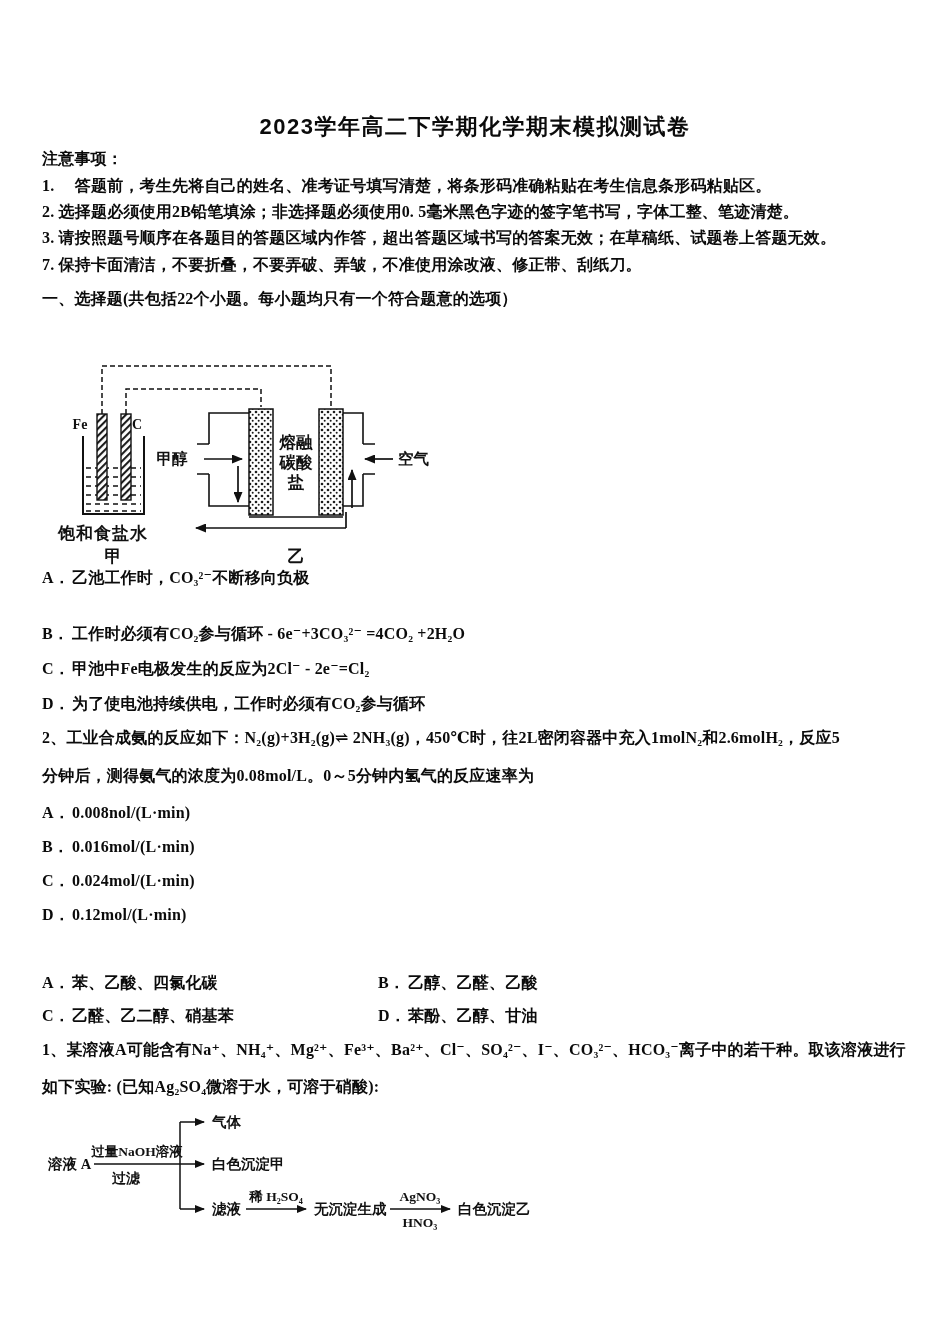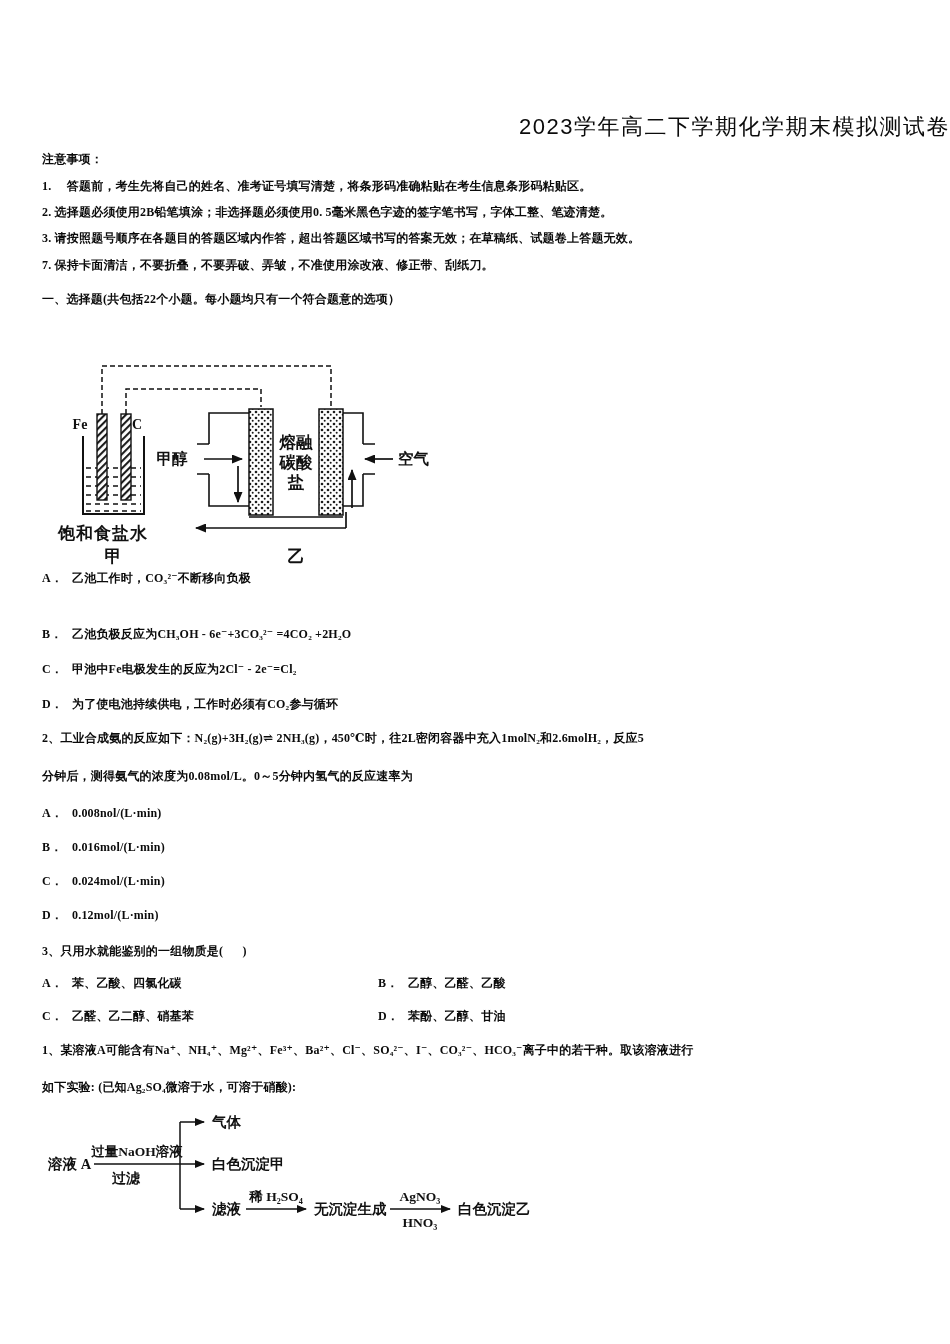--- a/index.html
+++ b/index.html
@@ -1,23 +1,23 @@
 <!DOCTYPE html>
 <html><head>
 <meta charset="utf-8">
 <style>
   html,body{margin:0;padding:0;background:#fff;}
   .page{
     position:relative;width:950px;height:1344px;background:#ffffff;overflow:hidden;
     font-family:"Liberation Serif","DejaVu Serif",serif;
     color:#0b0b0b;font-weight:bold;
   }
-  .t{position:absolute;left:42px;font-size:12px;line-height:22px;white-space:pre;letter-spacing:.2px;}
-  .title{position:absolute;left:0;top:112px;width:100%;text-align:right;
-         font-size:22px;letter-spacing:1.5px;font-family:"Liberation Sans","DejaVu Sans",sans-serif;font-weight:normal;}
+  .t{position:absolute;left:42px;font-size:16px;line-height:22px;white-space:pre;letter-spacing:.2px;}
+  .title{position:absolute;left:0;top:112px;width:100%;text-align:center;
+         font-size:22px;letter-spacing:1.5px;font-family:"Liberation Sans","DejaVu Sans",sans-serif;font-weight:bold;}
   .opt .lab{display:inline-block;min-width:30px;}
   .col2{left:378px;}
   svg{position:absolute;}
   svg text{font-family:"Liberation Serif","DejaVu Serif",serif;font-weight:bold;fill:#111;}
 </style>
 </head>
 <body>
 
 <div class="page">
 
@@ -76,32 +76,31 @@
     <path d="M296,152 V114" stroke="#111" stroke-width="1.7" marker-end="url(#arw)"></path>
     <path d="M290,172 V156" stroke="#111" stroke-width="1.7"></path>
     <path d="M290,172 H140" stroke="#111" stroke-width="1.7" marker-end="url(#arw)"></path>
 
     <text x="2" y="183" font-size="17" letter-spacing="1">饱和食盐水</text>
     <text x="57" y="206" text-anchor="middle" font-size="17">甲</text>
     <text x="240" y="206" text-anchor="middle" font-size="17">乙</text>
   </svg>
 
   <div class="t opt" style="top:567px"><span class="lab">A．</span><span>乙池工作时，CO₃²⁻不断移向负极</span></div>
-  <div class="t opt" style="top:623px"><span class="lab">B．</span><span>乙池负极反应为CH₃OH - 6e⁻+3CO₃²⁻ =4CO₂ +2H₂O</span></div>
+  <div class="t opt" style="top:623px"><span class="lab">B．</span><span>工作时必须有CO₂参与循环 - 6e⁻+3CO₃²⁻ =4CO₂ +2H₂O</span></div>
   <div class="t opt" style="top:658px"><span class="lab">C．</span><span>甲池中Fe电极发生的反应为2Cl⁻ - 2e⁻=Cl₂</span></div>
   <div class="t opt" style="top:693px"><span class="lab">D．</span><span>为了使电池持续供电，工作时必须有CO₂参与循环</span></div>
 
   <div class="t" style="top:727px">2、工业合成氨的反应如下：N₂(g)+3H₂(g)⇌ 2NH₃(g)，450℃时，往2L密闭容器中充入1molN₂和2.6molH₂，反应5</div>
   <div class="t" style="top:765px">分钟后，测得氨气的浓度为0.08mol/L。0～5分钟内氢气的反应速率为</div>
   <div class="t opt" style="top:802px"><span class="lab">A．</span><span>0.008nol/(L·min)</span></div>
   <div class="t opt" style="top:836px"><span class="lab">B．</span><span>0.016mol/(L·min)</span></div>
   <div class="t opt" style="top:870px"><span class="lab">C．</span><span>0.024mol/(L·min)</span></div>
   <div class="t opt" style="top:904px"><span class="lab">D．</span><span>0.12mol/(L·min)</span></div>
 
-  <div class="t" style="top:940px">3、只用水就能鉴别的一组物质是(      )</div>
   <div class="t opt" style="top:972px"><span class="lab">A．</span><span>苯、乙酸、四氯化碳</span></div>
   <div class="t opt col2" style="top:972px"><span class="lab">B．</span><span>乙醇、乙醛、乙酸</span></div>
   <div class="t opt" style="top:1005px"><span class="lab">C．</span><span>乙醛、乙二醇、硝基苯</span></div>
   <div class="t opt col2" style="top:1005px"><span class="lab">D．</span><span>苯酚、乙醇、甘油</span></div>
 
   <div class="t" style="top:1039px">1、某溶液A可能含有Na⁺、NH₄⁺、Mg²⁺、Fe³⁺、Ba²⁺、Cl⁻、SO₄²⁻、I⁻、CO₃²⁻、HCO₃⁻离子中的若干种。取该溶液进行</div>
   <div class="t" style="top:1076px">如下实验: (已知Ag₂SO₄微溶于水，可溶于硝酸):</div>
 
   <svg style="top:1112px;left:34px" width="570" height="135" viewBox="0 0 570 135">
     <defs>

